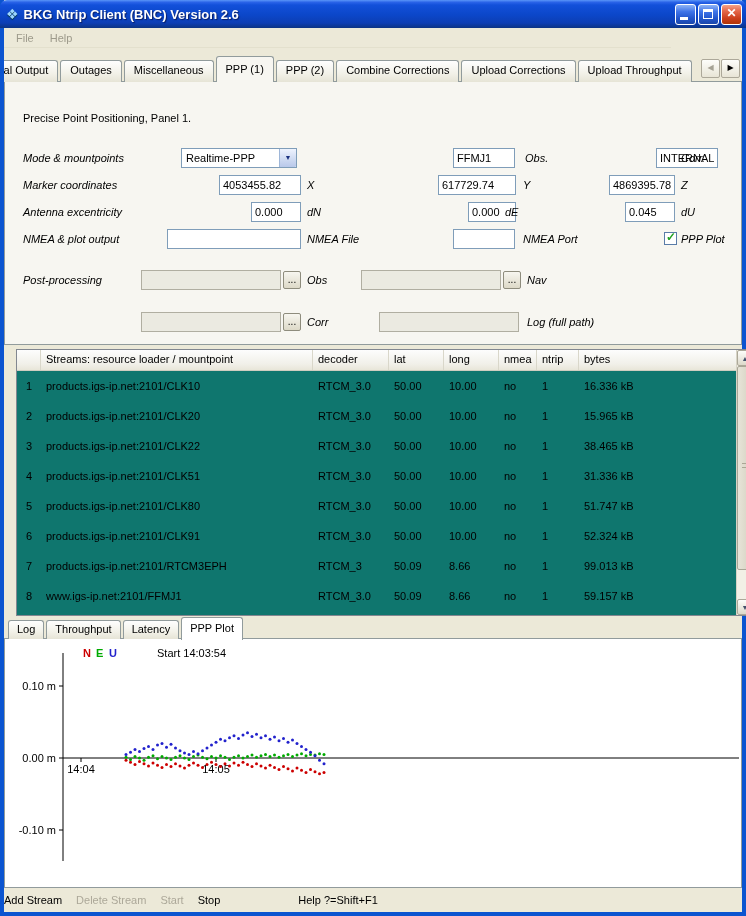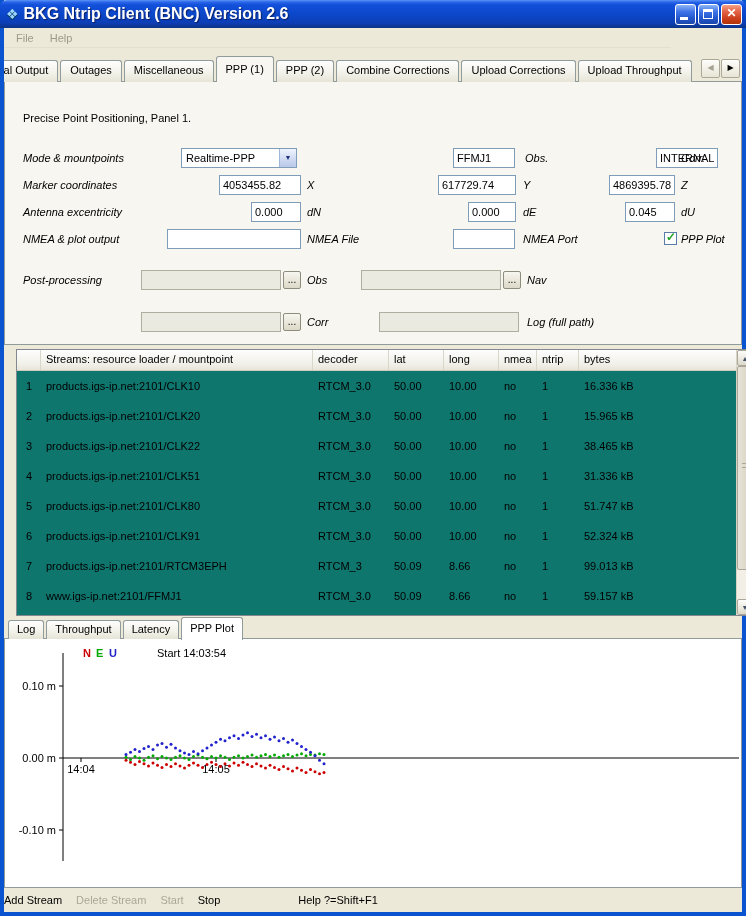--- a/index.html
+++ b/index.html
@@ -4,21 +4,21 @@
 <style>
   html,body{margin:0;padding:0;}
   body{width:746px;height:916px;overflow:hidden;font-family:"Liberation Sans",sans-serif;font-size:11px;color:#000;background:#fff;}
   .window{position:relative;width:746px;height:916px;background:#ece9d8;
     border-left:4px solid #0b54d0;border-right:4px solid #0b54d0;border-bottom:4px solid #0b54d0;box-sizing:border-box;}
   
   .titlebar{position:absolute;top:0;left:-4px;width:746px;height:28px;border-radius:7px 7px 0 0;
     background:linear-gradient(180deg,#5a96f8 0%,#2a63e8 8%,#1250da 18%,#0b46c8 55%,#0d3eb4 82%,#0c3484 100%);
     display:flex;align-items:center;padding-left:6px;box-sizing:border-box;}
   .app-icon{font-size:14px;color:#9cd6ff;text-shadow:0 1px 1px #033;margin-right:5px;}
-  .title-text{color:#fff;font-weight:bold;font-size:16px;text-shadow:1px 1px 1px #0a1e63;flex:1;}
+  .title-text{color:#fff;font-weight:bold;font-size:13px;text-shadow:1px 1px 1px #0a1e63;flex:1;}
   .winbtn{width:21px;height:21px;border:1px solid #fff;border-radius:3px;margin-right:2px;position:relative;
     background:linear-gradient(180deg,#8fb4f5 0%,#3f74e8 35%,#2356cc 70%,#1a46ab 100%);box-sizing:border-box;}
   .winbtn.close{background:linear-gradient(180deg,#f6a287 0%,#e66a4d 30%,#cc3f1d 70%,#b03407 100%);margin-right:4px;}
   .g-min{position:absolute;left:4px;bottom:4px;width:8px;height:3px;background:#fff;}
   .g-max{position:absolute;left:4px;top:4px;width:10px;height:10px;border:1px solid #fff;border-top:3px solid #fff;box-sizing:border-box;}
   .g-close{position:absolute;left:0;top:1px;width:100%;text-align:center;color:#fff;font-size:12px;font-weight:bold;}
   
   .menubar{position:absolute;top:28px;left:0;width:667px;height:20px;background:#ece9d8;display:flex;align-items:center;gap:4px;padding-left:6px;box-sizing:border-box;border-bottom:1px solid #e3e0cd;}
   .menu-item{color:#9d9a8b;padding:2px 6px;}
   
@@ -140,21 +140,21 @@
       <span class="flabel" style="left:518px;">Y</span>
       <input class="txt" style="left: 604px; width: 66px;" value="4869395.78">
       <span class="flabel" style="left:676px;">Z</span>
     </div>
 
     <div class="frow" style="top:120px;">
       <span class="flabel" style="left:18px;">Antenna excentricity</span>
       <input class="txt" style="left: 246px; width: 50px;" value="0.000">
       <span class="flabel" style="left:302px;">dN</span>
       <input class="txt" style="left: 463px; width: 48px;" value="0.000">
-      <span class="flabel" style="left:518px;">dE</span>
+      <span class="flabel" style="left:500px;">dE</span>
       <input class="txt" style="left: 620px; width: 50px;" value="0.045">
       <span class="flabel" style="left:676px;">dU</span>
     </div>
 
     <div class="frow" style="top:147px;">
       <span class="flabel" style="left:18px;">NMEA &amp; plot output</span>
       <input class="txt" style="left: 162px; width: 134px;" value="">
       <span class="flabel" style="left:302px;">NMEA File</span>
       <input class="txt" style="left: 448px; width: 62px;" value="">
       <span class="flabel" style="left:518px;">NMEA Port</span>

